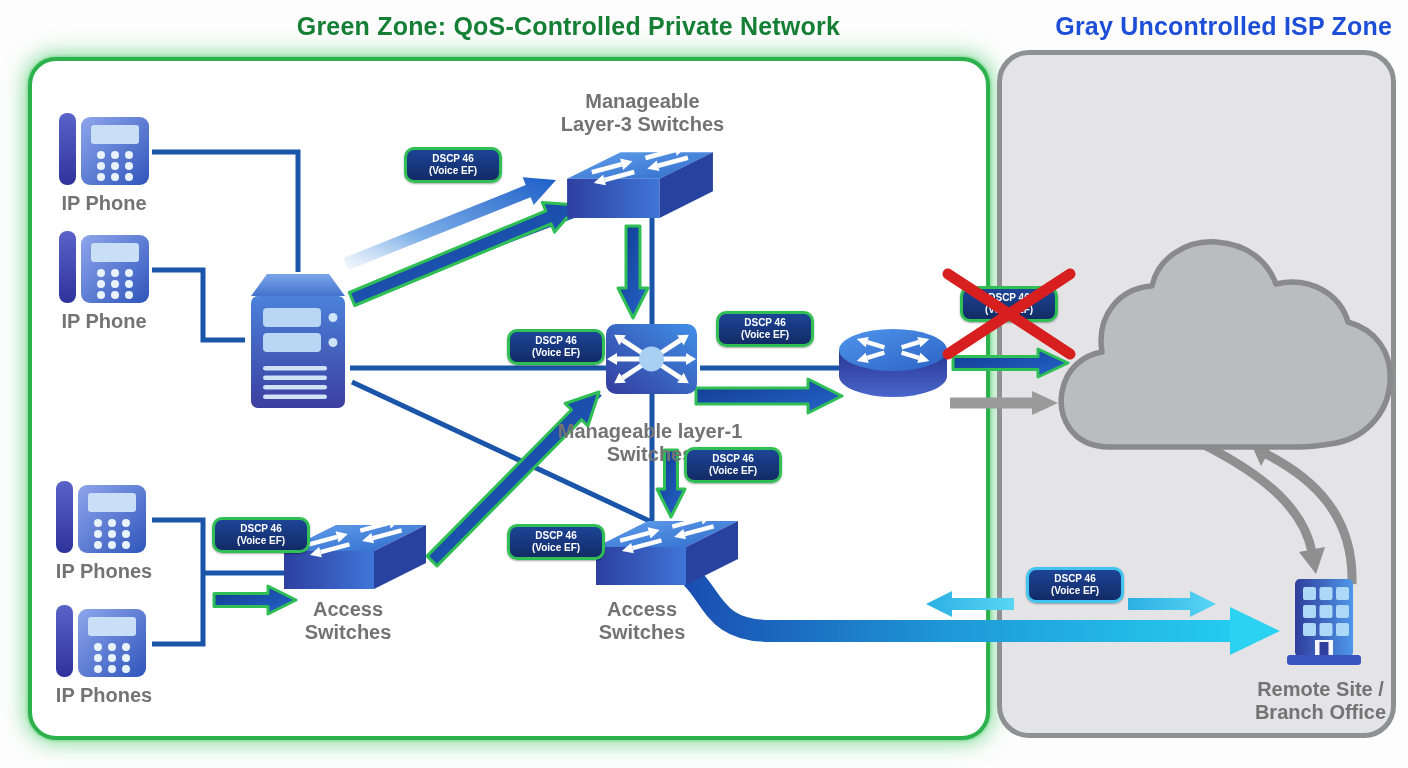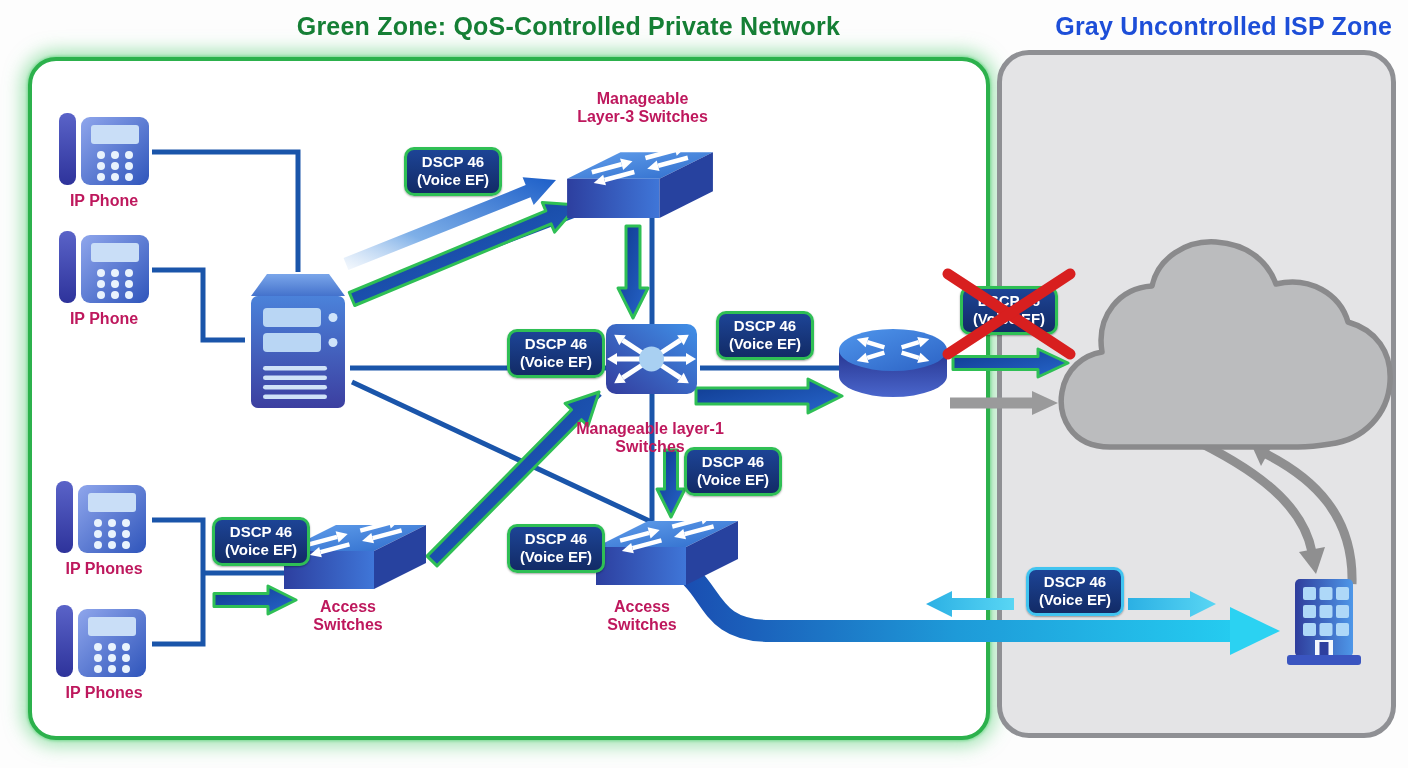--- a/index.html
+++ b/index.html
@@ -8,25 +8,25 @@
   .zone{position:absolute;z-index:0;box-sizing:border-box;}
   #green-zone{left:28px;top:57px;width:962px;height:683px;border:4px solid #2cb14c;border-radius:28px;
               background:#ffffff;box-shadow:0 0 18px 6px rgba(88,208,118,.55),0 0 3px 1px rgba(88,208,118,.65);}
   #gray-zone{left:997px;top:50px;width:399px;height:688px;border:5px solid #8f9094;border-radius:32px;
              background:#e4e4e6;}
   .title{position:absolute;z-index:4;font-weight:700;font-size:25px;text-align:right;letter-spacing:.2px;}
   #green-title{left:128px;top:12px;width:712px;color:#157f35;}
   #gray-title{left:1000px;top:12px;width:392px;color:#1d4ed8;}
   svg.layer{position:absolute;left:0;top:0;z-index:1;pointer-events:none;}
   .ic{position:absolute;z-index:2;}
-  .lbl{position:absolute;z-index:2;font-weight:700;font-size:16px;line-height:1.13;text-align:center;
-       color:#be185d;white-space:pre-line;}
+  .lbl{position:absolute;z-index:2;font-weight:700;font-size:20px;line-height:1.13;text-align:center;
+       color:#737373;white-space:pre-line;}
   .badge{position:absolute;width:98px;box-sizing:border-box;z-index:3;
          background:linear-gradient(180deg,#1d4496 0%,#122b66 100%);
-         border:3px solid #2fbf55;border-radius:10px;color:#fff;font-weight:700;font-size:15px;
+         border:3px solid #2fbf55;border-radius:10px;color:#fff;font-weight:700;font-size:10px;
          line-height:1.22;text-align:center;padding:3px 2px;box-shadow:0 1px 2px rgba(0,0,0,.35);}
   .badge.cyan{border-color:#41c4f0;}
   #red-x{position:absolute;left:938px;top:262px;z-index:5;}
   .lnB{stroke:#1a55aa;stroke-width:5;fill:none;}
   .aG{fill:url(#gNavy);stroke:#2fbf55;stroke-width:3;stroke-linejoin:round;}
 </style>
 </head>
 <body>
 
 <div id="stage">
@@ -333,20 +333,22 @@
   <div class="lbl" style="left:36px;top:560px;width:136px">IP Phones</div>
   <div class="lbl" style="left:36px;top:684px;width:136px">IP Phones</div>
   <div class="lbl" style="left:540px;top:90px;width:205px">Manageable
 Layer-3 Switches</div>
   <div class="lbl" style="left:535px;top:420px;width:230px">Manageable layer-1
 Switches</div>
   <div class="lbl" style="left:278px;top:598px;width:140px">Access
 Switches</div>
   <div class="lbl" style="left:572px;top:598px;width:140px">Access
 Switches</div>
+  <div class="lbl" style="left:1238px;top:678px;width:165px">Remote Site /
+Branch Office</div>
 
   <div class="badge" style="left:404px;top:147px">
     <div>DSCP 46</div>
     <div>(Voice EF)</div>
   </div>
   <div class="badge" style="left:507px;top:329px">
     <div>DSCP 46</div>
     <div>(Voice EF)</div>
   </div>
   <div class="badge" style="left:716px;top:311px">

